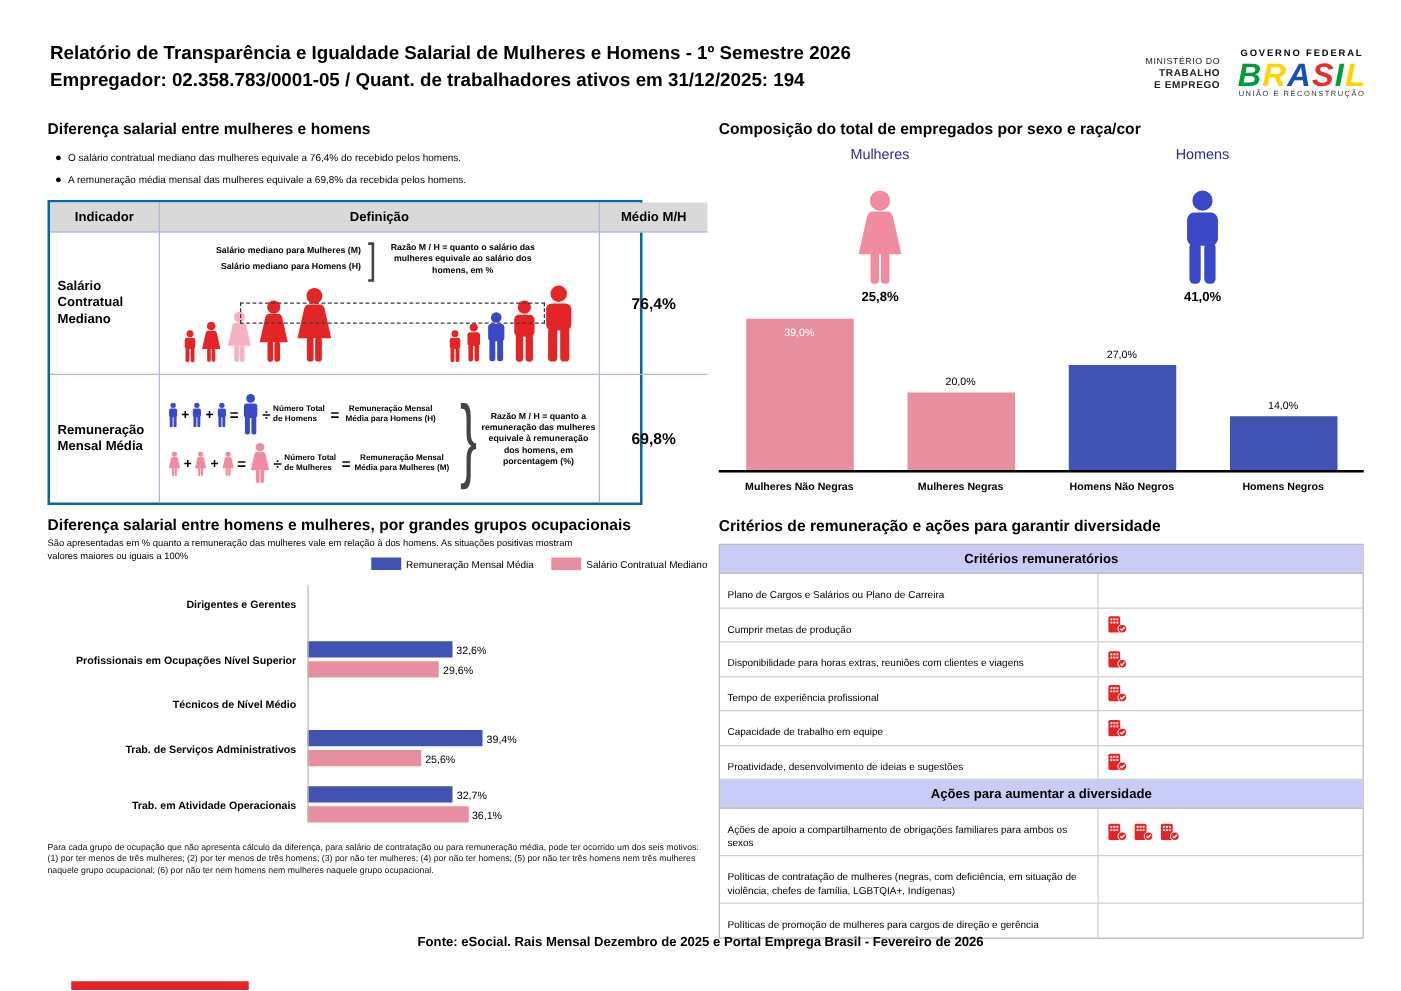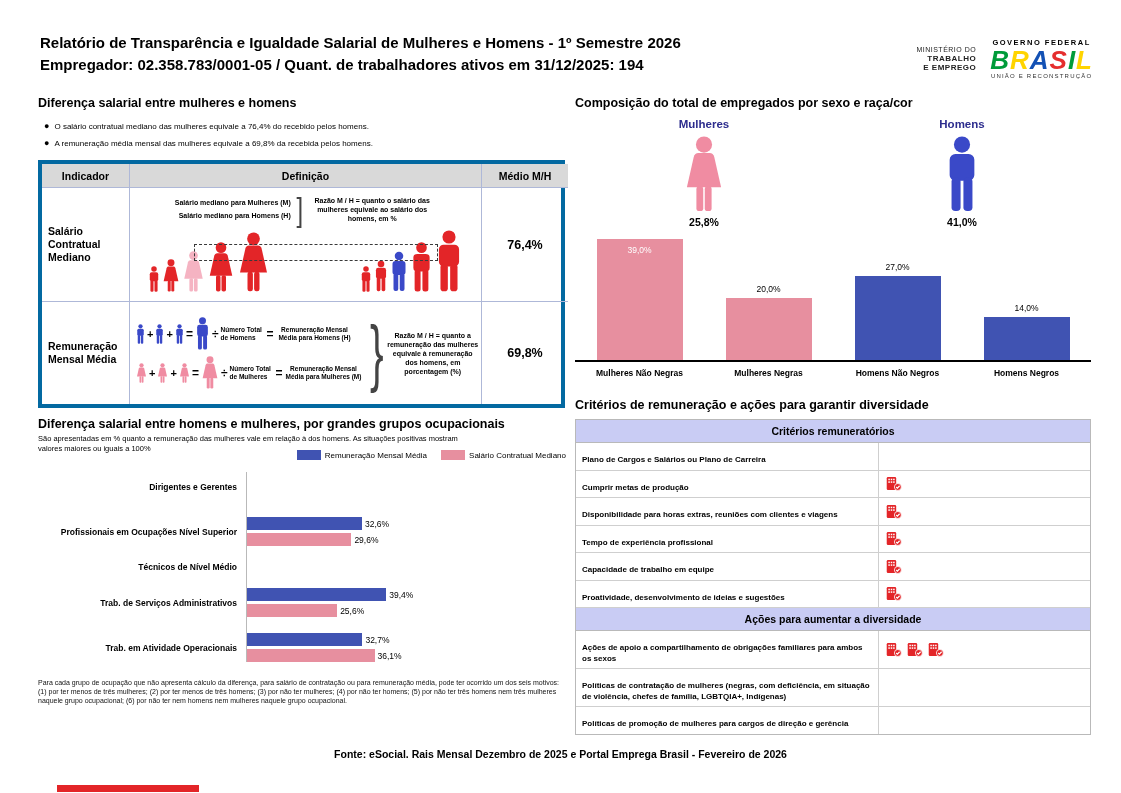--- a/index.html
+++ b/index.html
@@ -23,21 +23,21 @@
   .rightcol { position:absolute; left:575px; top:96px; width:516px; }
   .sec-title { font-size:12.5px; font-weight:bold; }
 
   
   .bullets { margin:8px 0 8px 6px; }
   .bullets .bl { font-size:8px; line-height:17px; display:flex; gap:5px; }
   .bullets .dot { font-size:9px; }
 
   
   .ind-table { display:grid; grid-template-columns:88px 352px 86px; grid-template-rows:24px 114px 102px;
-               border:4px solid #0369a1; width:527px; }
+               border:2px solid #0369a1; width:476px; }
   .ind-table > div { border-right:1px solid #AEB8D8; border-bottom:1px solid #AEB8D8; position:relative; }
   .ind-table > div:nth-child(3n) { border-right:none; }
   .ind-table > div:nth-child(n+7) { border-bottom:none; }
   .th { background:#D9D9D9; font-weight:bold; font-size:10.5px; display:flex; align-items:center; justify-content:center; }
   .ind-cell { font-weight:bold; font-size:10.5px; display:flex; align-items:center; padding-left:6px; line-height:13px; }
   .ratio-cell { font-weight:bold; font-size:12.5px; display:flex; align-items:center; justify-content:center; }
 
   .def1 { padding:6px 4px 2px 4px; height:100%; }
   .def1-top { display:flex; align-items:center; justify-content:center; gap:4px; }
   .def1-labels { text-align:right; }
@@ -73,39 +73,39 @@
              display:flex; align-items:center; justify-content:flex-end; line-height:10px; }
   .occ-bars { display:flex; flex-direction:column; gap:3px; justify-content:center; min-height:29px; padding-left:4px; }
   .occ-bar-row { display:flex; align-items:center; }
   .occ-bar { height:13px; }
   .occ-val { font-size:8.5px; margin-left:3px; }
   .occ-foot { font-size:7px; line-height:9px; width:527px; margin-top:6px; color:#111; }
 
   
   .comp-people { display:flex; justify-content:space-around; margin-top:8px; }
   .comp-person { display:flex; flex-direction:column; align-items:center; width:150px; }
-  .comp-name { font-size:11.5px; font-weight:bold; margin-bottom:6px; }
+  .comp-name { font-size:11.5px; font-weight:normal; margin-bottom:22px; }
   .comp-pct { font-size:10.5px; font-weight:bold; margin-top:4px; }
   svg.person { fill:currentColor; display:block; }
 
   .comp-chart { margin-top:8px; }
   .comp-plot { position:relative; height:126px; border-bottom:2px solid #000; display:flex; }
   .comp-slot { flex:1; position:relative; }
   .comp-bar { position:absolute; bottom:0; left:50%; transform:translateX(-50%); width:86px; }
   .comp-vlab { position:absolute; left:50%; transform:translateX(-50%); font-size:8.5px; white-space:nowrap; }
   .comp-cats { display:flex; margin-top:6px; }
   .comp-cat { flex:1; text-align:center; font-size:8.5px; font-weight:bold; }
 
   
   .crit { margin-top:20px; }
   .crit-table { border:1px solid #b9b9b9; margin-top:7px; }
   .crit-head { background:#C9CCF4; font-size:10.5px; font-weight:bold; text-align:center; padding:5px 0; border-bottom:1px solid #b9b9b9; }
   .crit-row { display:flex; border-bottom:1px solid #cfcfcf; min-height:21px; }
   .crit-row:last-child { border-bottom:none; }
-  .crit-label { width:303px; font-size:8px; font-weight:bold; line-height:10.5px; padding:12px 6px 4px 6px; border-right:1px solid #cfcfcf; display:flex; align-items:center; }
+  .crit-label { width:303px; font-size:8px; font-weight:normal; line-height:10.5px; padding:12px 6px 4px 6px; border-right:1px solid #cfcfcf; display:flex; align-items:center; }
   .crit-icons { flex:1; display:flex; align-items:center; gap:5px; padding-left:7px; }
 
   
   .footer { position:absolute; left:0; top:748px; width:100%; text-align:center; font-size:10.5px; font-weight:bold; }
   .bottom-bar { position:absolute; left:57px; top:785px; width:142px; height:7px; }
   .hidden-defs { position:absolute; width:0; height:0; overflow:hidden; }
 </style>
 </head>
 <body>
 

